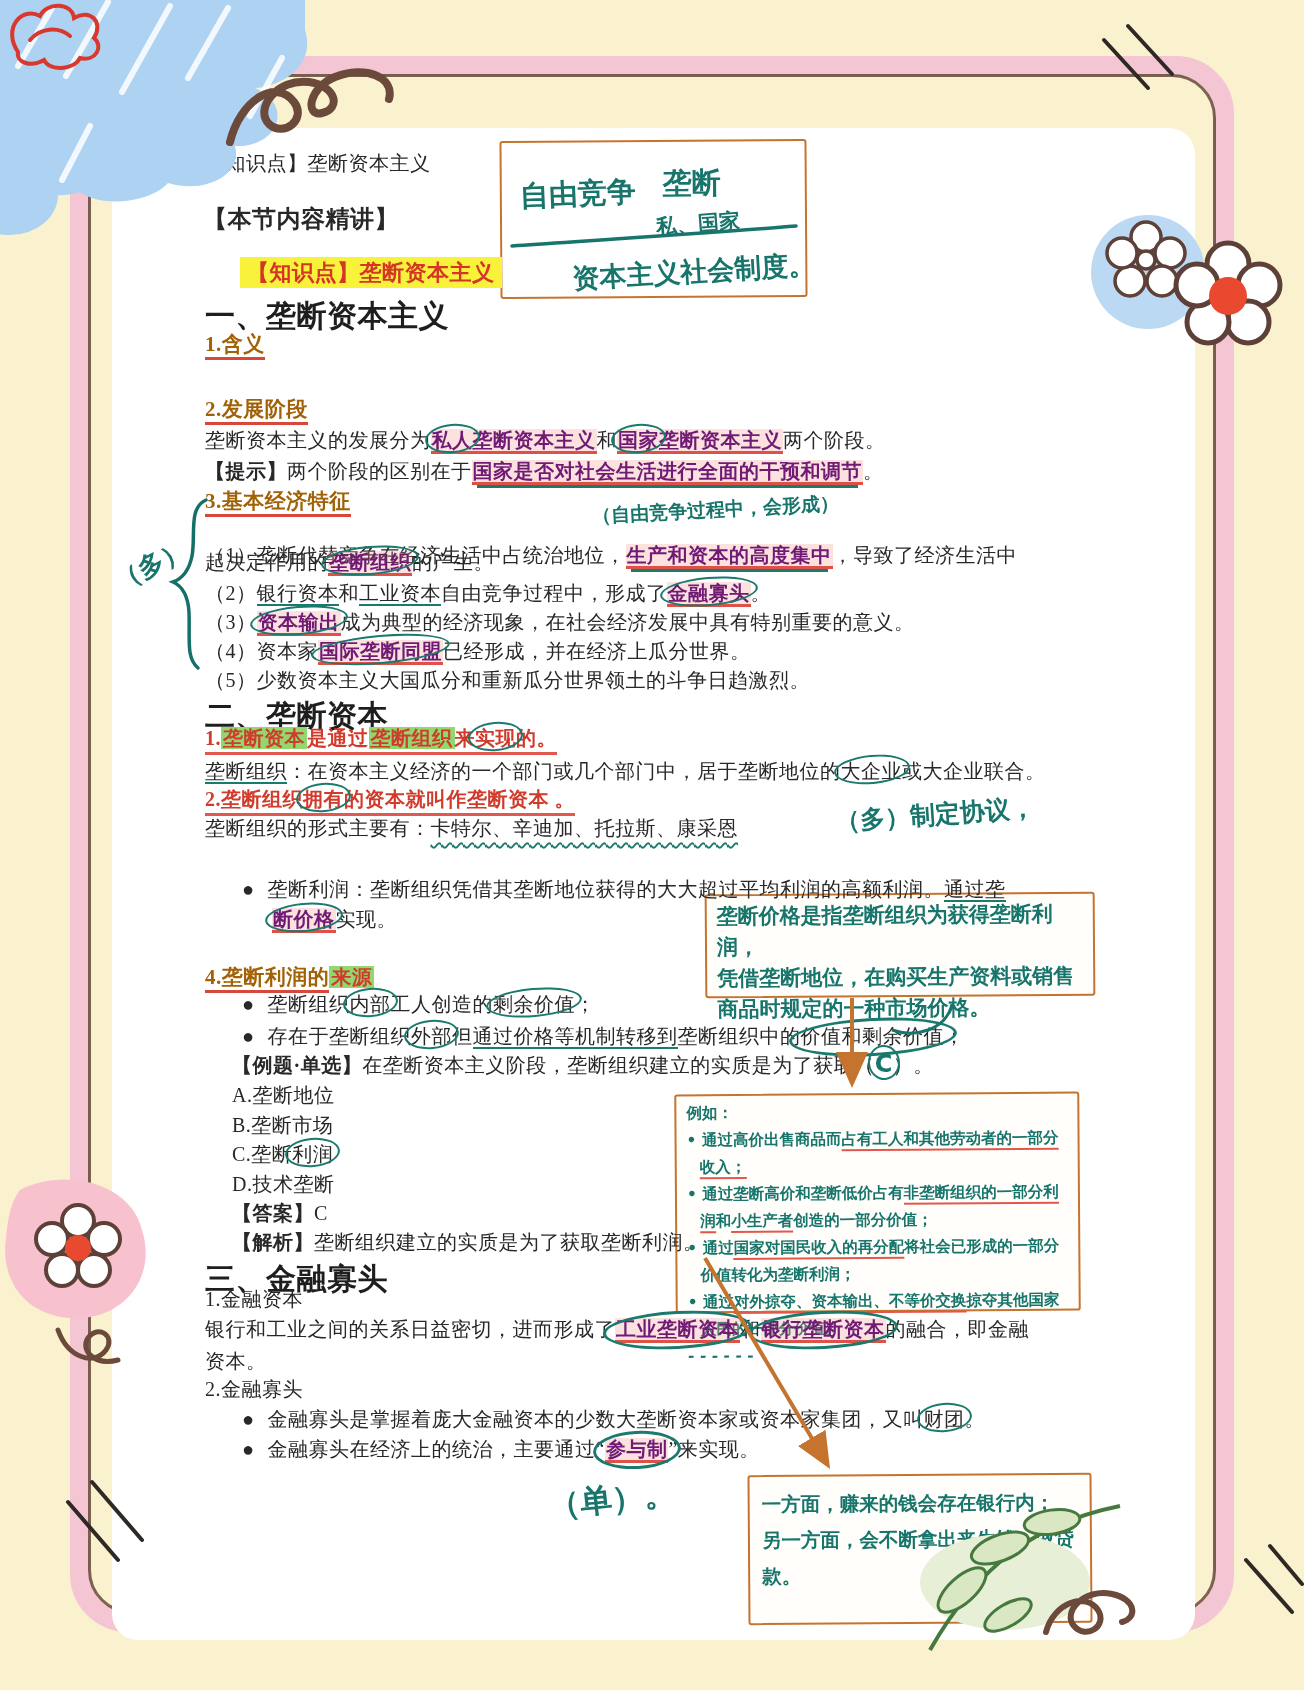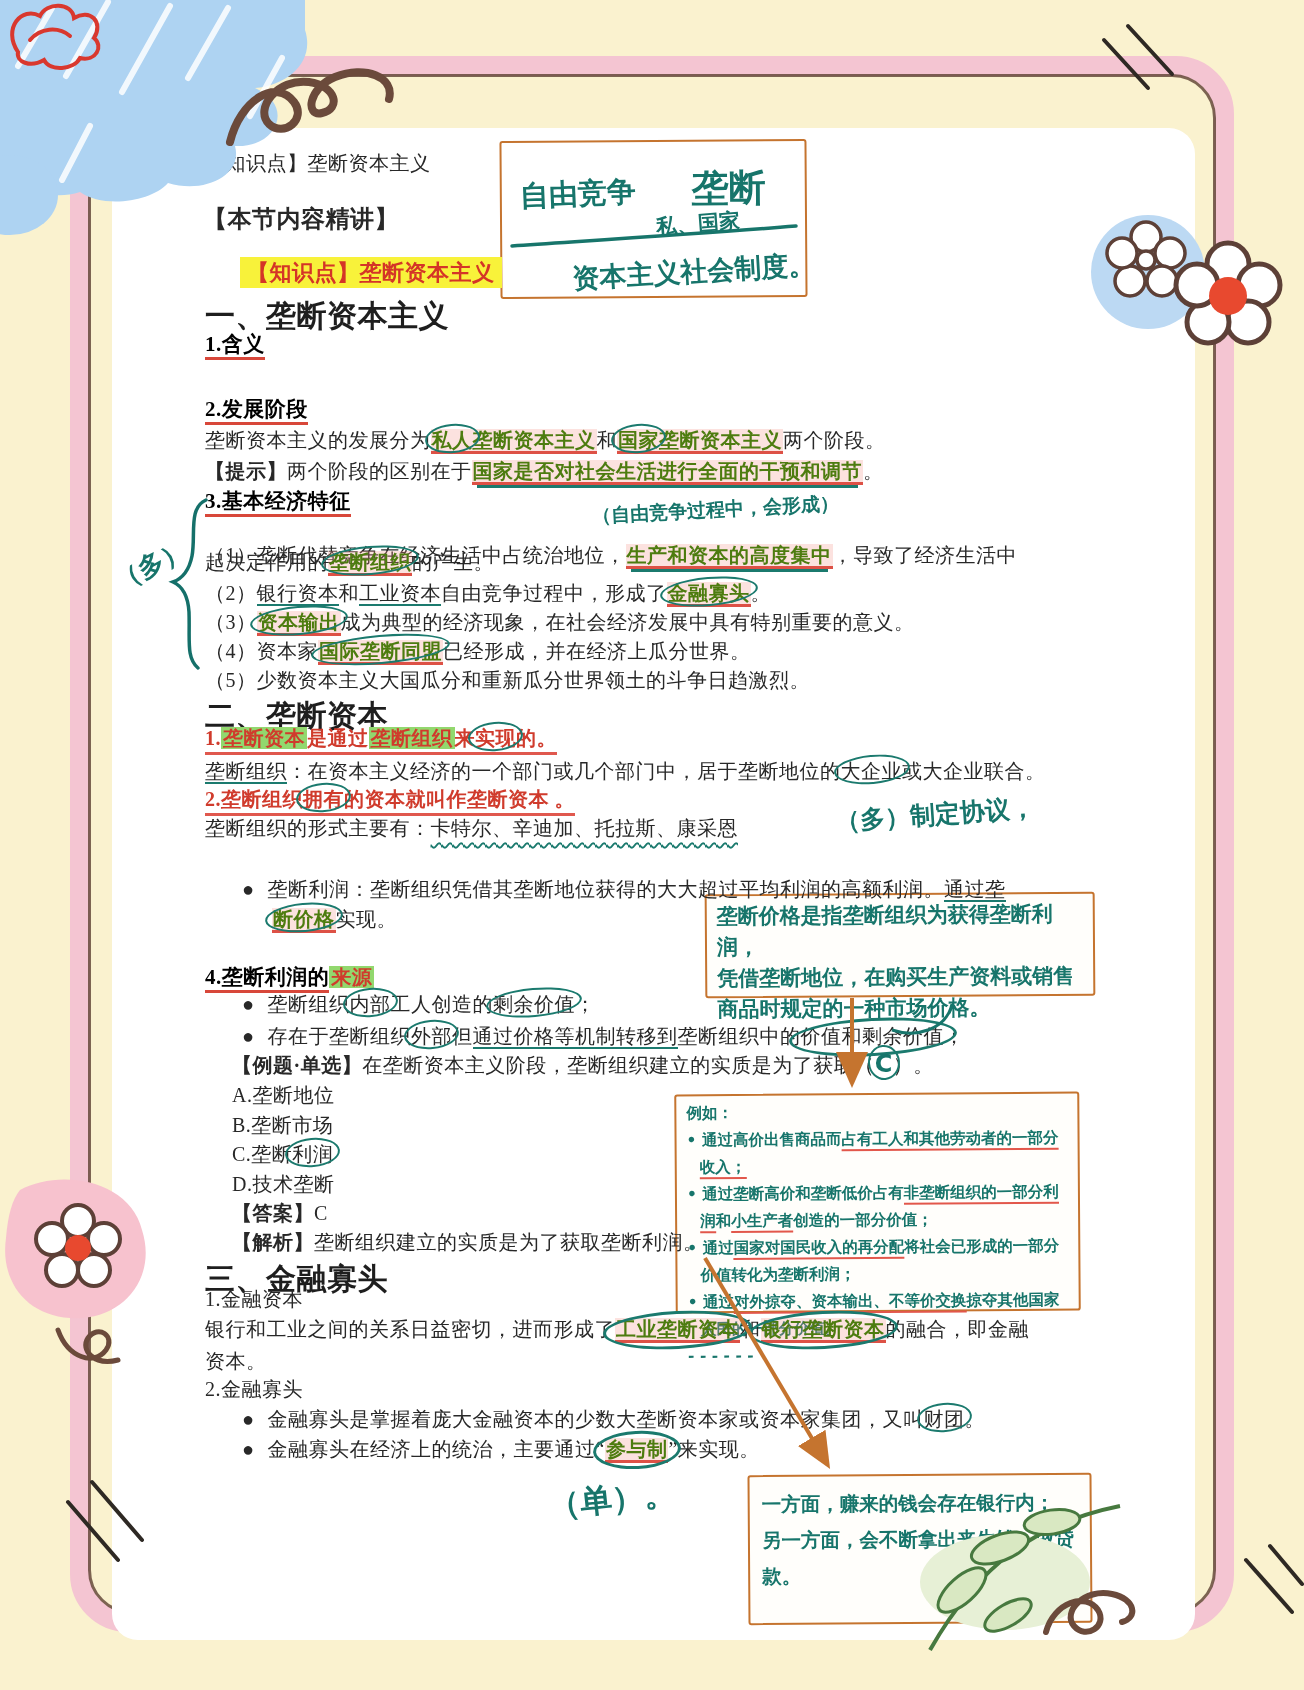--- a/index.html
+++ b/index.html
@@ -11,23 +11,23 @@
   .frame::after{content:"";position:absolute;inset:-2px;border:3px solid rgba(92,64,49,.8);
          border-radius:44px;}
   
   .page{position:absolute;left:112px;top:128px;width:1083px;height:1512px;background:#ffffff;
         border-radius:26px;}
   
   .ln{position:absolute;white-space:nowrap;font-size:20px;color:#282828;letter-spacing:.5px;z-index:3;}
   .b{font-weight:bold;}
   .h{font-size:30px;font-weight:bold;color:#1e1e1e;}
   .mid{font-size:24px;font-weight:bold;}
-  .rsub{font-size:21px;font-weight:bold;color:#000000;border-bottom:3px solid #d8473a;padding-bottom:1px;text-align:right;}
+  .rsub{font-size:21px;font-weight:bold;color:#a16207;border-bottom:3px solid #d8473a;padding-bottom:1px;text-align:right;}
   .redtx{color:#d03b2c;font-weight:bold;}
-  .redem{color:#4d7c0f;font-weight:bold;background:rgba(244,152,140,.28);
+  .redem{color:#701a75;font-weight:bold;background:rgba(244,152,140,.28);
          border-bottom:3px solid #dd5146;padding:0 1px;}
   .greenem{background:#92d86e;color:#d03b2c;font-weight:bold;padding:0 2px;}
   .yellowem{background:#f8f23a;color:#d43527;font-weight:bold;font-size:22px;padding:3px 7px;}
   .redul{border-bottom:3px solid #e0584e;padding-bottom:3px;}
   .tl{border-bottom:2.5px solid #1b7a6e;}
   .tl2{box-shadow:0 8px 0 -5px #1b7a6e;}
   .wavy{text-decoration:underline wavy #1b7a6e 2px;text-underline-offset:7px;}
   .circ{position:relative;}
   .circ::after{content:"";position:absolute;left:-7px;right:-7px;top:-5px;bottom:-2px;
        border:2.5px solid #1b7a6e;border-radius:50%;transform:rotate(-5deg);pointer-events:none;}
@@ -156,21 +156,21 @@
   <div class="ln" style="left:242px;top:1406px">
     <span class="dot">●</span><span>金融寡头是掌握着庞大金融资本的少数大垄断资本家或资本家集团，又叫</span><span class="circ">财团</span><span>。</span>
   </div>
   <div class="ln" style="left:242px;top:1436px">
     <span class="dot">●</span><span>金融寡头在经济上的统治，主要通过“</span><span class="redem circw">参与制</span><span>”来实现。</span>
   </div>
   <div class="hw" style="left:548px;top:1478px;font-size:32px;transform:rotate(-6deg)">（单）。</div>
 
   <div class="obox" id="topbox">
     <span class="hw" style="left:18px;top:32px;font-size:29px;transform:rotate(-2deg)">自由竞争</span>
-    <span class="hw" style="left:190px;top:22px;font-size:37px">垄断</span>
+    <span class="hw" style="left:161px;top:22px;font-size:29px">垄断</span>
     <span class="hw" style="left:154px;top:68px;font-size:21px;transform:rotate(-4deg)">私、国家</span>
     <span class="hw" style="left:70px;top:112px;font-size:27px;transform:rotate(-3deg)">资本主义社会制度。</span>
   </div>
 
   <div class="obox hwline" id="pricebox">
     <div>垄断价格是指垄断组织为获得垄断利润，</div>
     <div>凭借垄断地位，在购买生产资料或销售</div>
     <div>商品时规定的一种市场价格。</div>
   </div>
 

